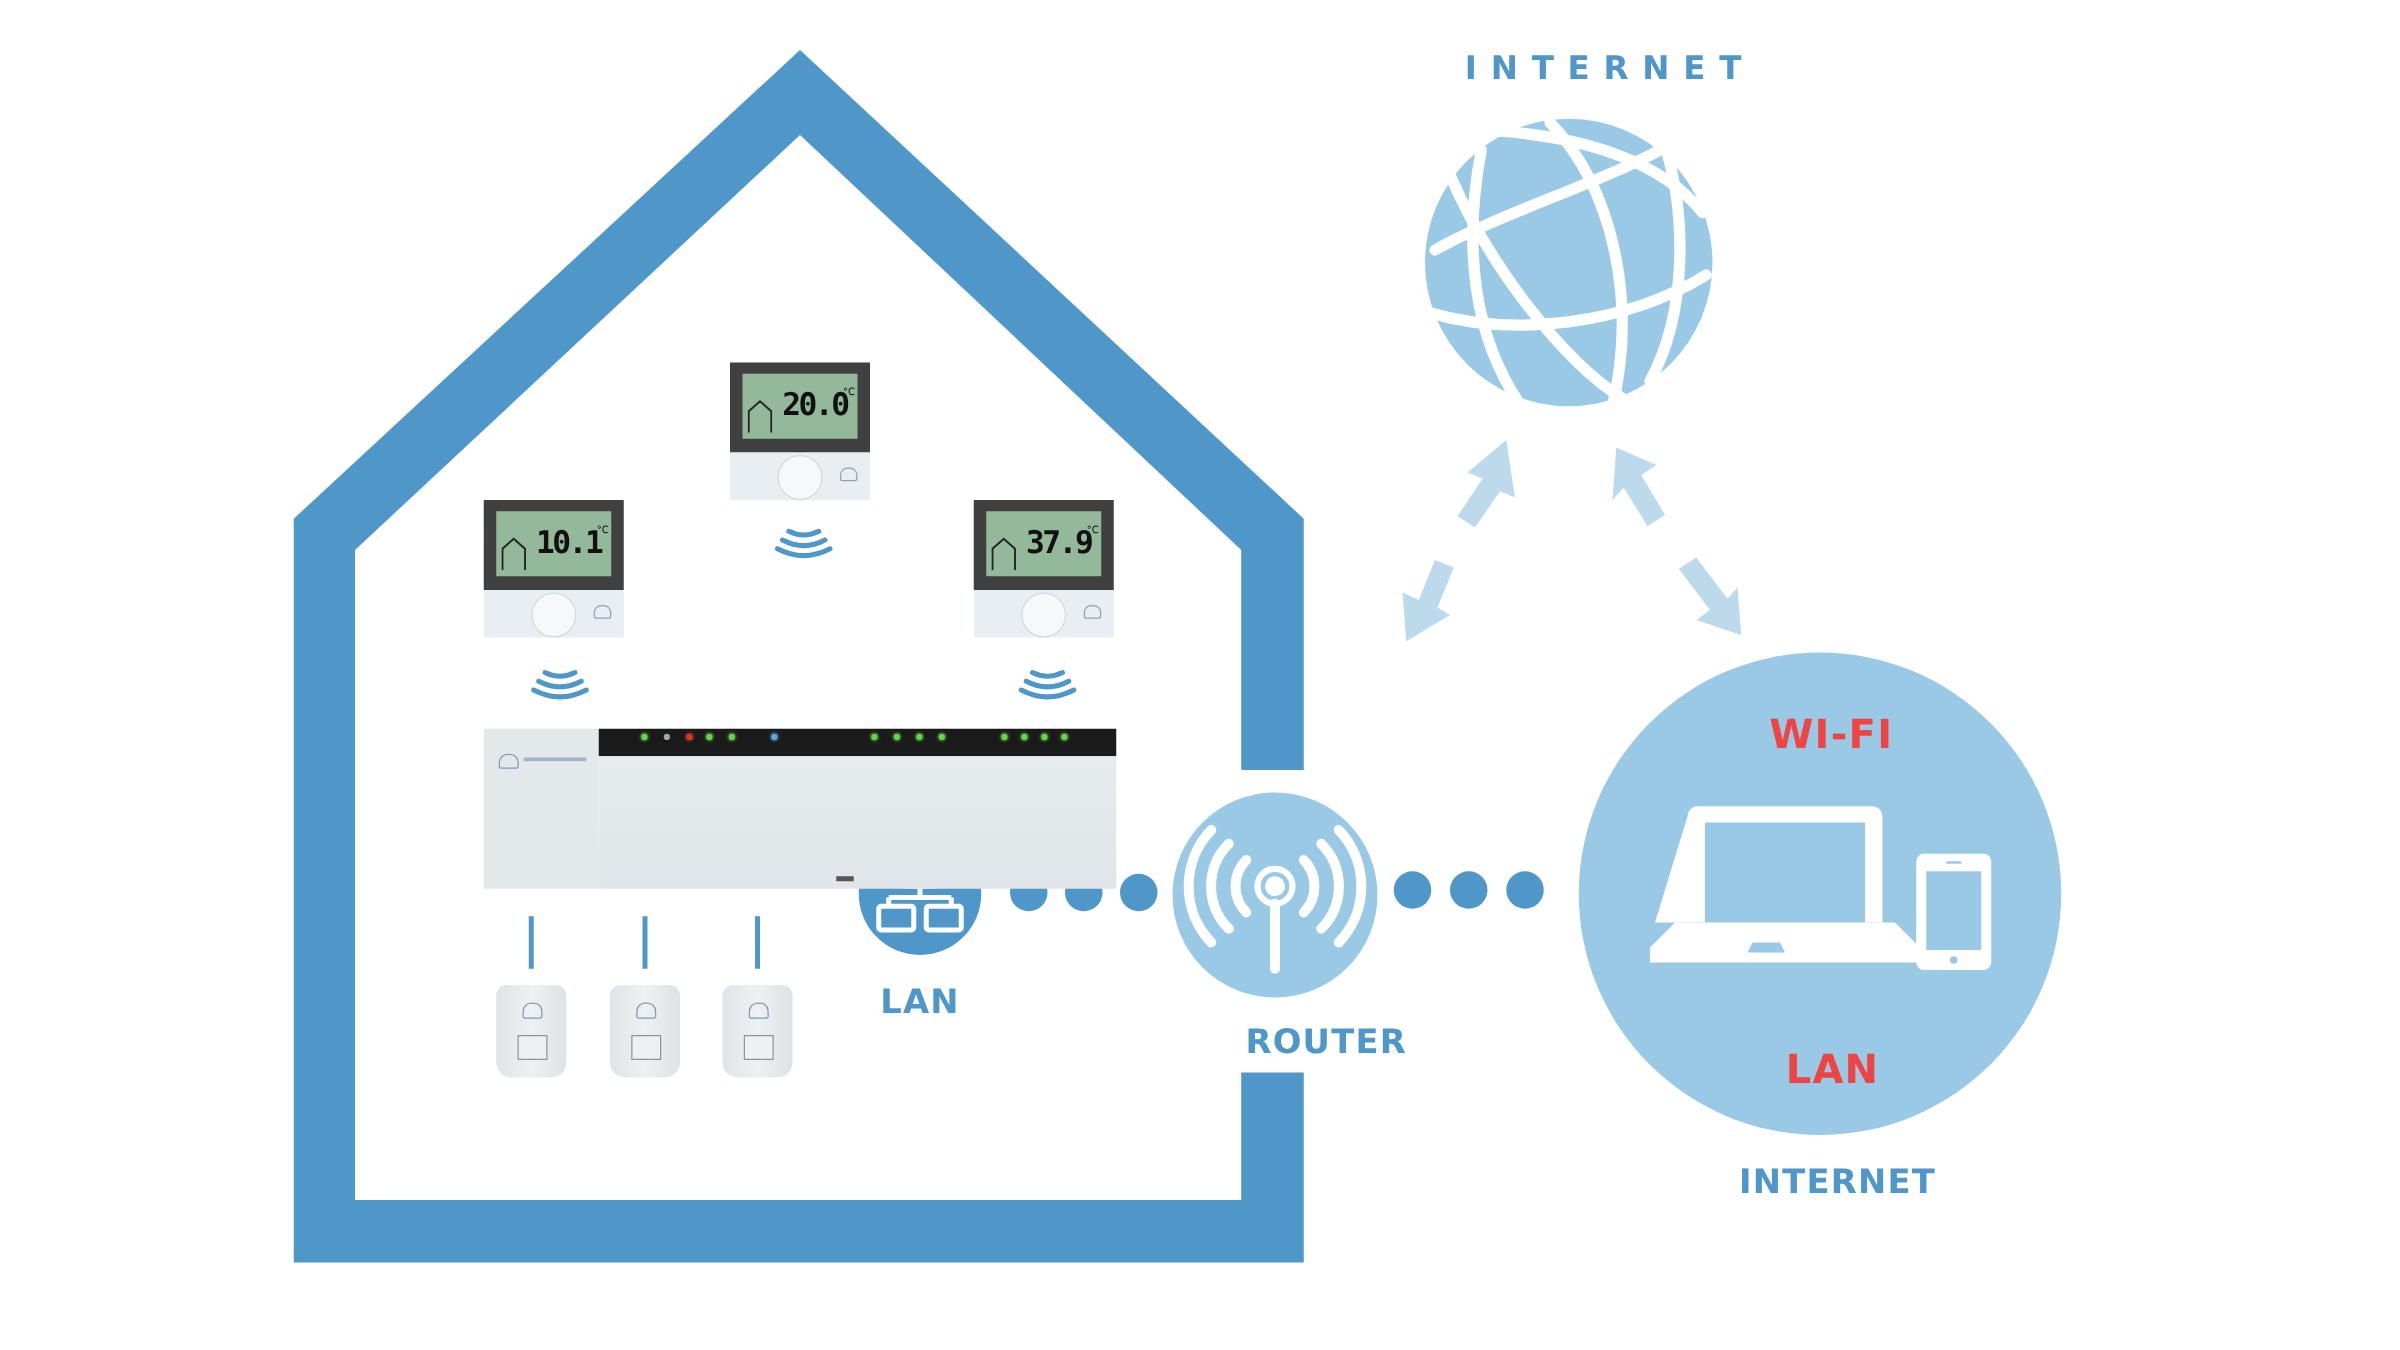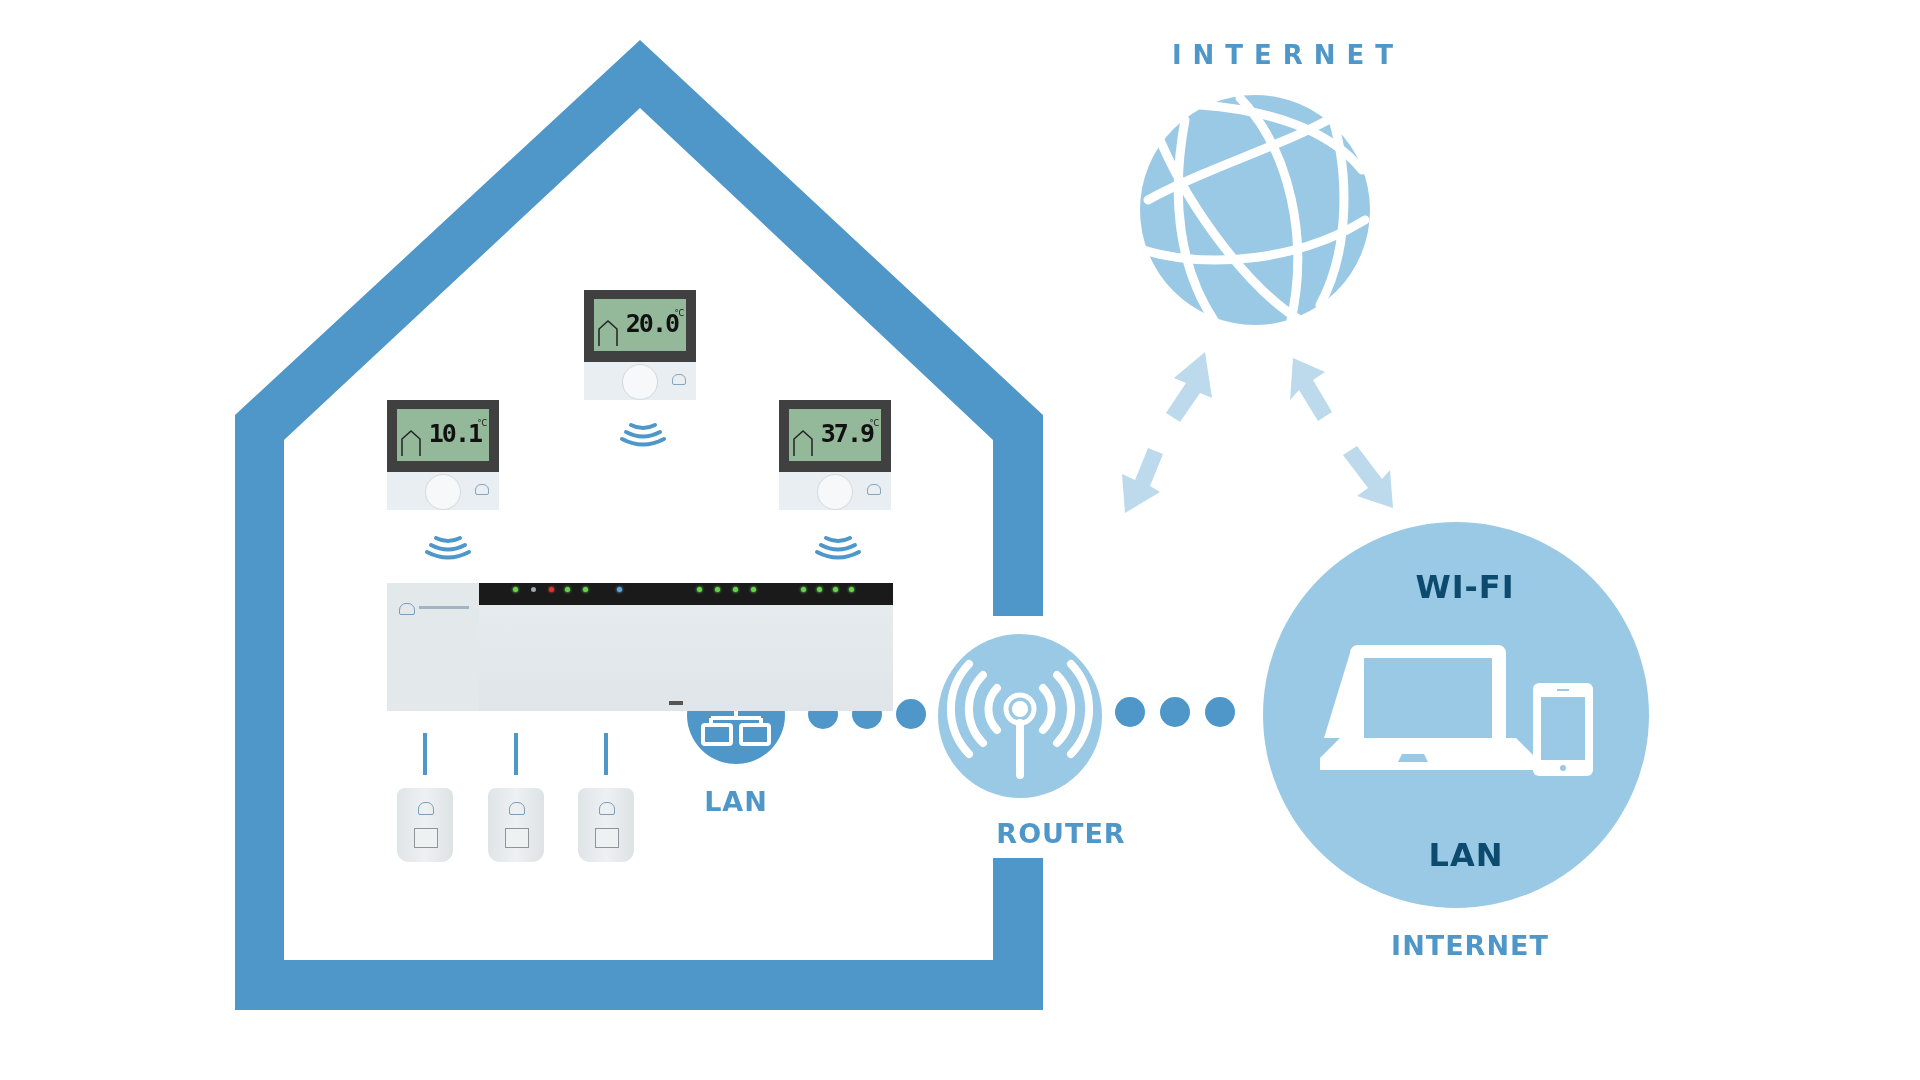--- a/index.html
+++ b/index.html
@@ -1,21 +1,21 @@
 <!DOCTYPE html>
 <html><head>
 <meta charset="utf-8">
 <style>
   html, body { margin: 0; padding: 0; background: #ffffff; }
   body { width: 1920px; height: 1080px; position: relative; overflow: hidden; font-family: "DejaVu Sans", sans-serif; }
   #scene { position: absolute; left: 0; top: 0; width: 1920px; height: 1080px; }
   .label { position: absolute; font-family: "DejaVu Sans", sans-serif; font-weight: bold; color: #4e97c8; white-space: nowrap; transform: translateX(-50%); text-align: center; }
   .label.internet { letter-spacing: 11px; font-size: 26px; }
   .label.small { font-size: 27px; letter-spacing: 1px; }
-  .label.white { color: #0c4a6e; }
+  .label.white { color: #ef4444; }
   .thermo { position: absolute; width: 112px; height: 110px; }
   .thermo .screen { position: absolute; left: 0; top: 0; width: 112px; height: 72px; background: #404040; }
   .thermo .lcd { position: absolute; left: 10px; top: 9px; width: 92px; height: 52px; background: #94b89a; }
   .thermo .temp { position: absolute; right: 8px; top: 10px; font-family: "DejaVu Sans Mono", monospace; font-size: 25px; font-weight: bold; color: #111; letter-spacing: -2px; }
   .thermo .unit { position: absolute; right: 2px; top: 10px; font-size: 8px; color: #111; }
   .thermo .house-glyph { position: absolute; left: 4px; top: 20px; }
   .thermo .body { position: absolute; left: 0; top: 72px; width: 112px; height: 38px; background: #e8eef2; }
   .thermo .knob { position: absolute; left: 38px; top: 2px; width: 34px; height: 34px; border-radius: 50%; background: #f6f8fa; border: 1px solid #d3dade; }
   .thermo .logo { position: absolute; left: 88px; top: 12px; width: 12px; height: 9px; border: 1px solid #8aa4bb; border-radius: 6px 6px 2px 2px; }
   .controller { position: absolute; left: 387px; top: 583px; width: 506px; height: 128px; }

